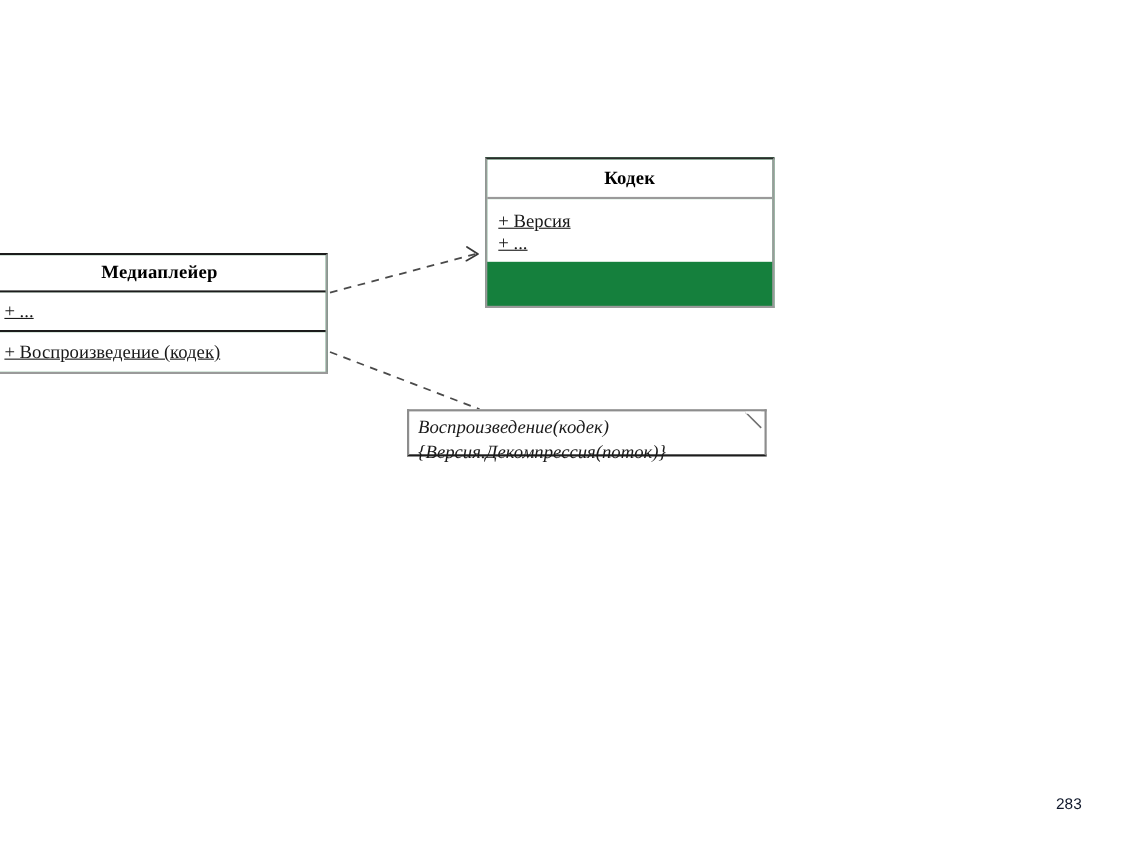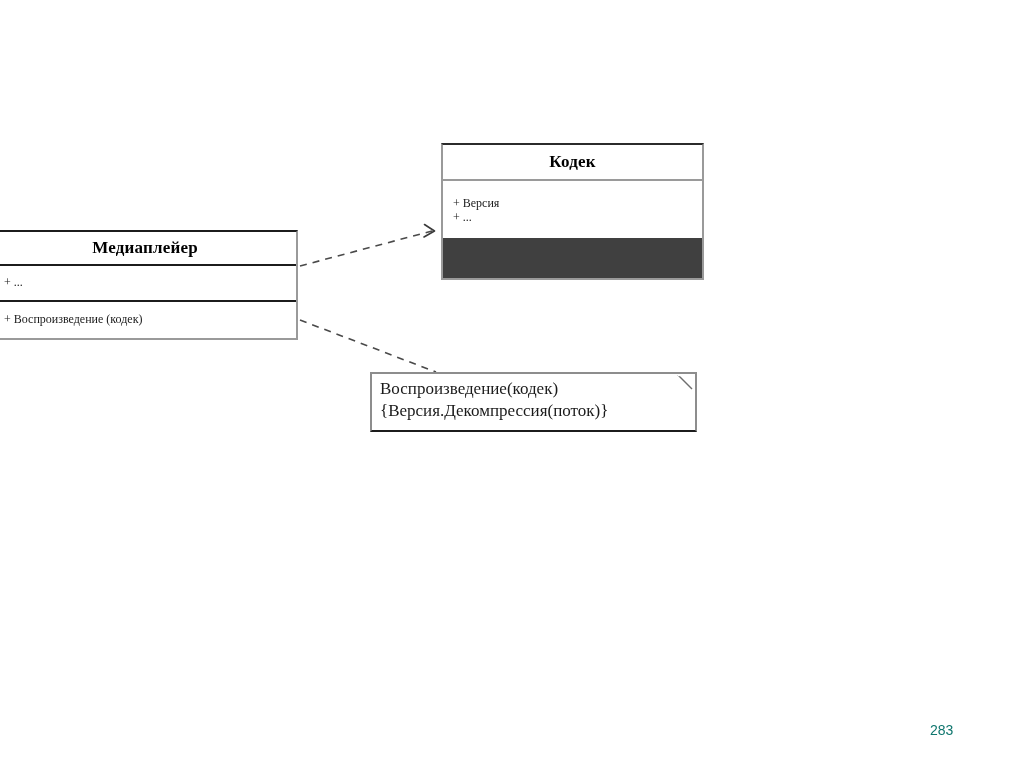--- a/index.html
+++ b/index.html
@@ -24,21 +24,21 @@
     position: absolute;
     left: 0; top: 0;
     width: 1024px;
     height: 767px;
     pointer-events: none;
   }
 
   
   .uml-class {
     position: absolute;
-    background: #404040;
+    background: #15803d;
     box-sizing: border-box;
     text-align: right;
   }
   .uml-class .compartment {
     box-sizing: border-box;
     background: #ffffff;
     display: flex;
     align-items: center;
   }
   .uml-class .title {
@@ -48,24 +48,25 @@
     color: #000000;
     letter-spacing: .2px;
   }
   .uml-class .members {
     flex-direction: column;
     align-items: flex-start;
     justify-content: center;
     padding-left: 10px;
   }
   .uml-class .member {
-    font-size: 12px;
+    font-size: 17px;
     color: #1a1a1a;
     line-height: 1.16;
     white-space: nowrap;
+    text-decoration: underline;
   }
 
   
   #codec-class {
     left: 441px;
     top: 143px;
     width: 263px;
     height: 137px;
     border: 2px solid #9a9a9a;
     border-top-color: #2b2b2b;
@@ -91,49 +92,50 @@
   #player-title { height: 34px; }
   #player-attrs { height: 36px; }
   #player-ops   { height: 36px; }
 
   
   #note {
     position: absolute;
     left: 370px;
     top: 372px;
     width: 327px;
-    height: 60px;
+    height: 43px;
     background: #ffffff;
     border: 2px solid #8d8d8d;
     border-bottom-color: #1c1c1c;
     box-sizing: border-box;
     padding: 4px 8px 0 8px;
+    font-style: italic;
   }
   #note .note-line {
     font-size: 17px;
     color: #1a1a1a;
     line-height: 1.28;
     white-space: nowrap;
   }
   #note-fold {
     position: absolute;
     right: 2px;
     top: 0px;
     width: 16px;
     height: 16px;
   }
 
   
   #page-number {
     position: absolute;
-    left: 930px;
+    left: 960px;
     top: 722px;
     font-family: "Liberation Sans", "DejaVu Sans", sans-serif;
     font-size: 14px;
-    color: #0f766e;
+    color: #0f172a;
   }
 </style>
 </head>
 <body>
 
 <div id="page">
 
   <svg id="connectors" width="1024" height="767" viewBox="0 0 1024 767">
 
     <g>

